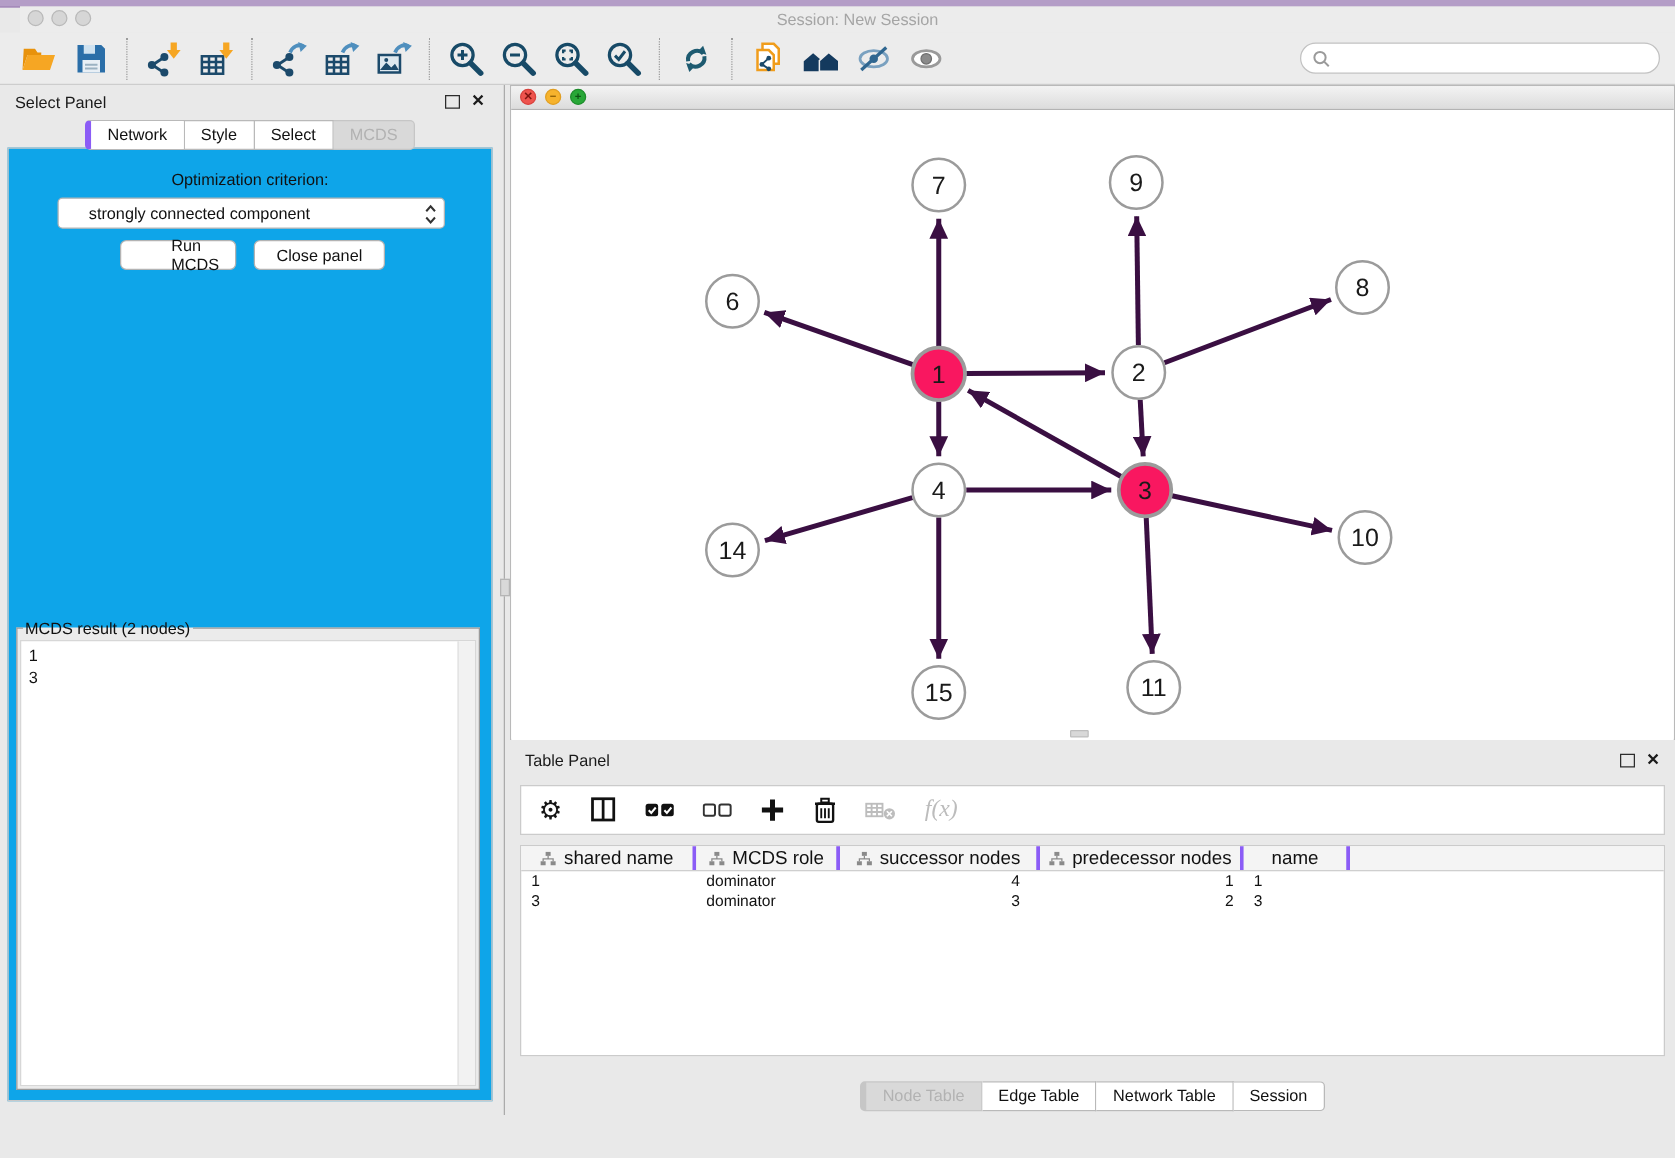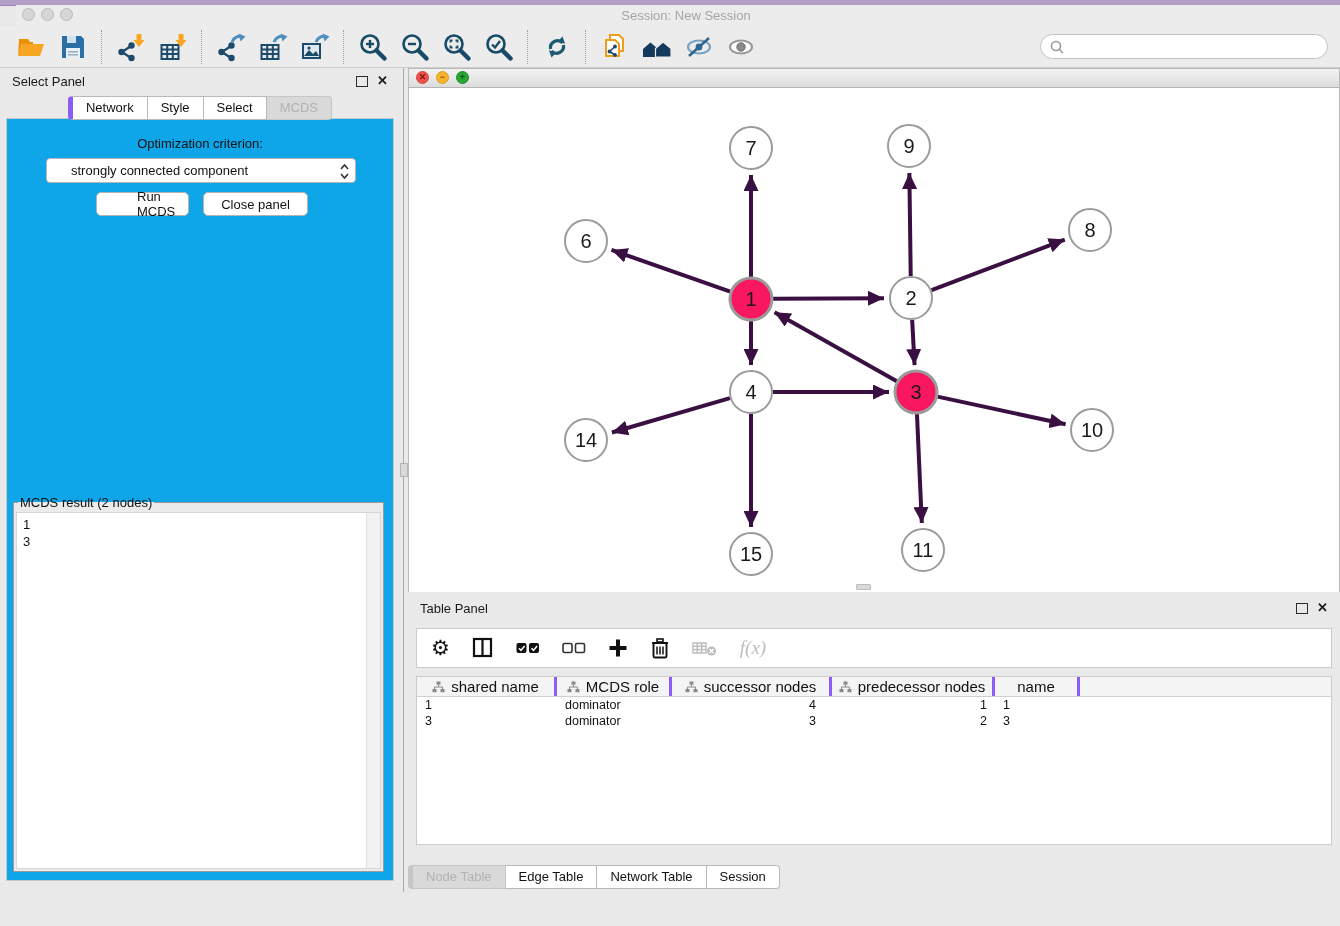--- a/index.html
+++ b/index.html
@@ -61,21 +61,21 @@
   .t-toolbar{position:absolute;left:8px;top:33px;width:916px;height:40px;background:#fff;border:1px solid #cbcbcb;box-sizing:border-box;display:flex;align-items:center;padding-left:14px;}
   .t-toolbar .ti{display:flex;align-items:center;justify-content:center;margin-right:22px;}
   .gear-glyph{font-family:"DejaVu Sans",sans-serif;font-size:21px;color:#161616;line-height:1;}
   .fx-glyph{font-family:"Liberation Serif",serif;font-style:italic;font-size:19px;color:#bcbcbc;}
   .dtable{position:absolute;left:8px;top:81px;width:916px;height:169px;background:#fff;border:1px solid #cbcbcb;box-sizing:border-box;}
   .thead{display:flex;height:19px;background:#f4f4f4;border-bottom:1px solid #cfcfcf;}
   .th{display:flex;align-items:center;justify-content:center;gap:6px;font-size:15px;color:#111;border-right:3px solid #8b5cf6;box-sizing:border-box;background:#f4f4f4;}
   .trow{display:flex;height:16px;font-size:12.5px;color:#111;}
   .td{box-sizing:border-box;padding:1px 8px 0;white-space:nowrap;}
   .td.r{text-align:right;}
-  .t-tabs{position:absolute;left:0;right:0;top:270px;display:flex;}
+  .t-tabs{position:absolute;left:0;right:0;top:270px;display:flex;justify-content:center;}
   
   .statusbar{position:absolute;left:0;top:892px;width:1340px;height:34px;background:#e8e8e8;border-top:1px solid #c6c6c6;box-sizing:border-box;}
   .sq-btn{position:absolute;left:12px;top:5px;width:28px;height:24px;background:#fdfdfd;border:1px solid #b9b9b9;border-radius:3px;display:flex;align-items:center;justify-content:center;box-sizing:border-box;}
   .mem-btn{position:absolute;right:10px;top:5px;height:24px;padding:0 10px;background:#fdfdfd;border:1px solid #b9b9b9;border-radius:4px;display:flex;align-items:center;gap:6px;font-size:12.5px;color:#111;box-sizing:border-box;}
   .mem-dot{width:12px;height:12px;border-radius:50%;background:#1f9a3d;}
 </style>
 </head>
 <body>
 
 <div id="app">

